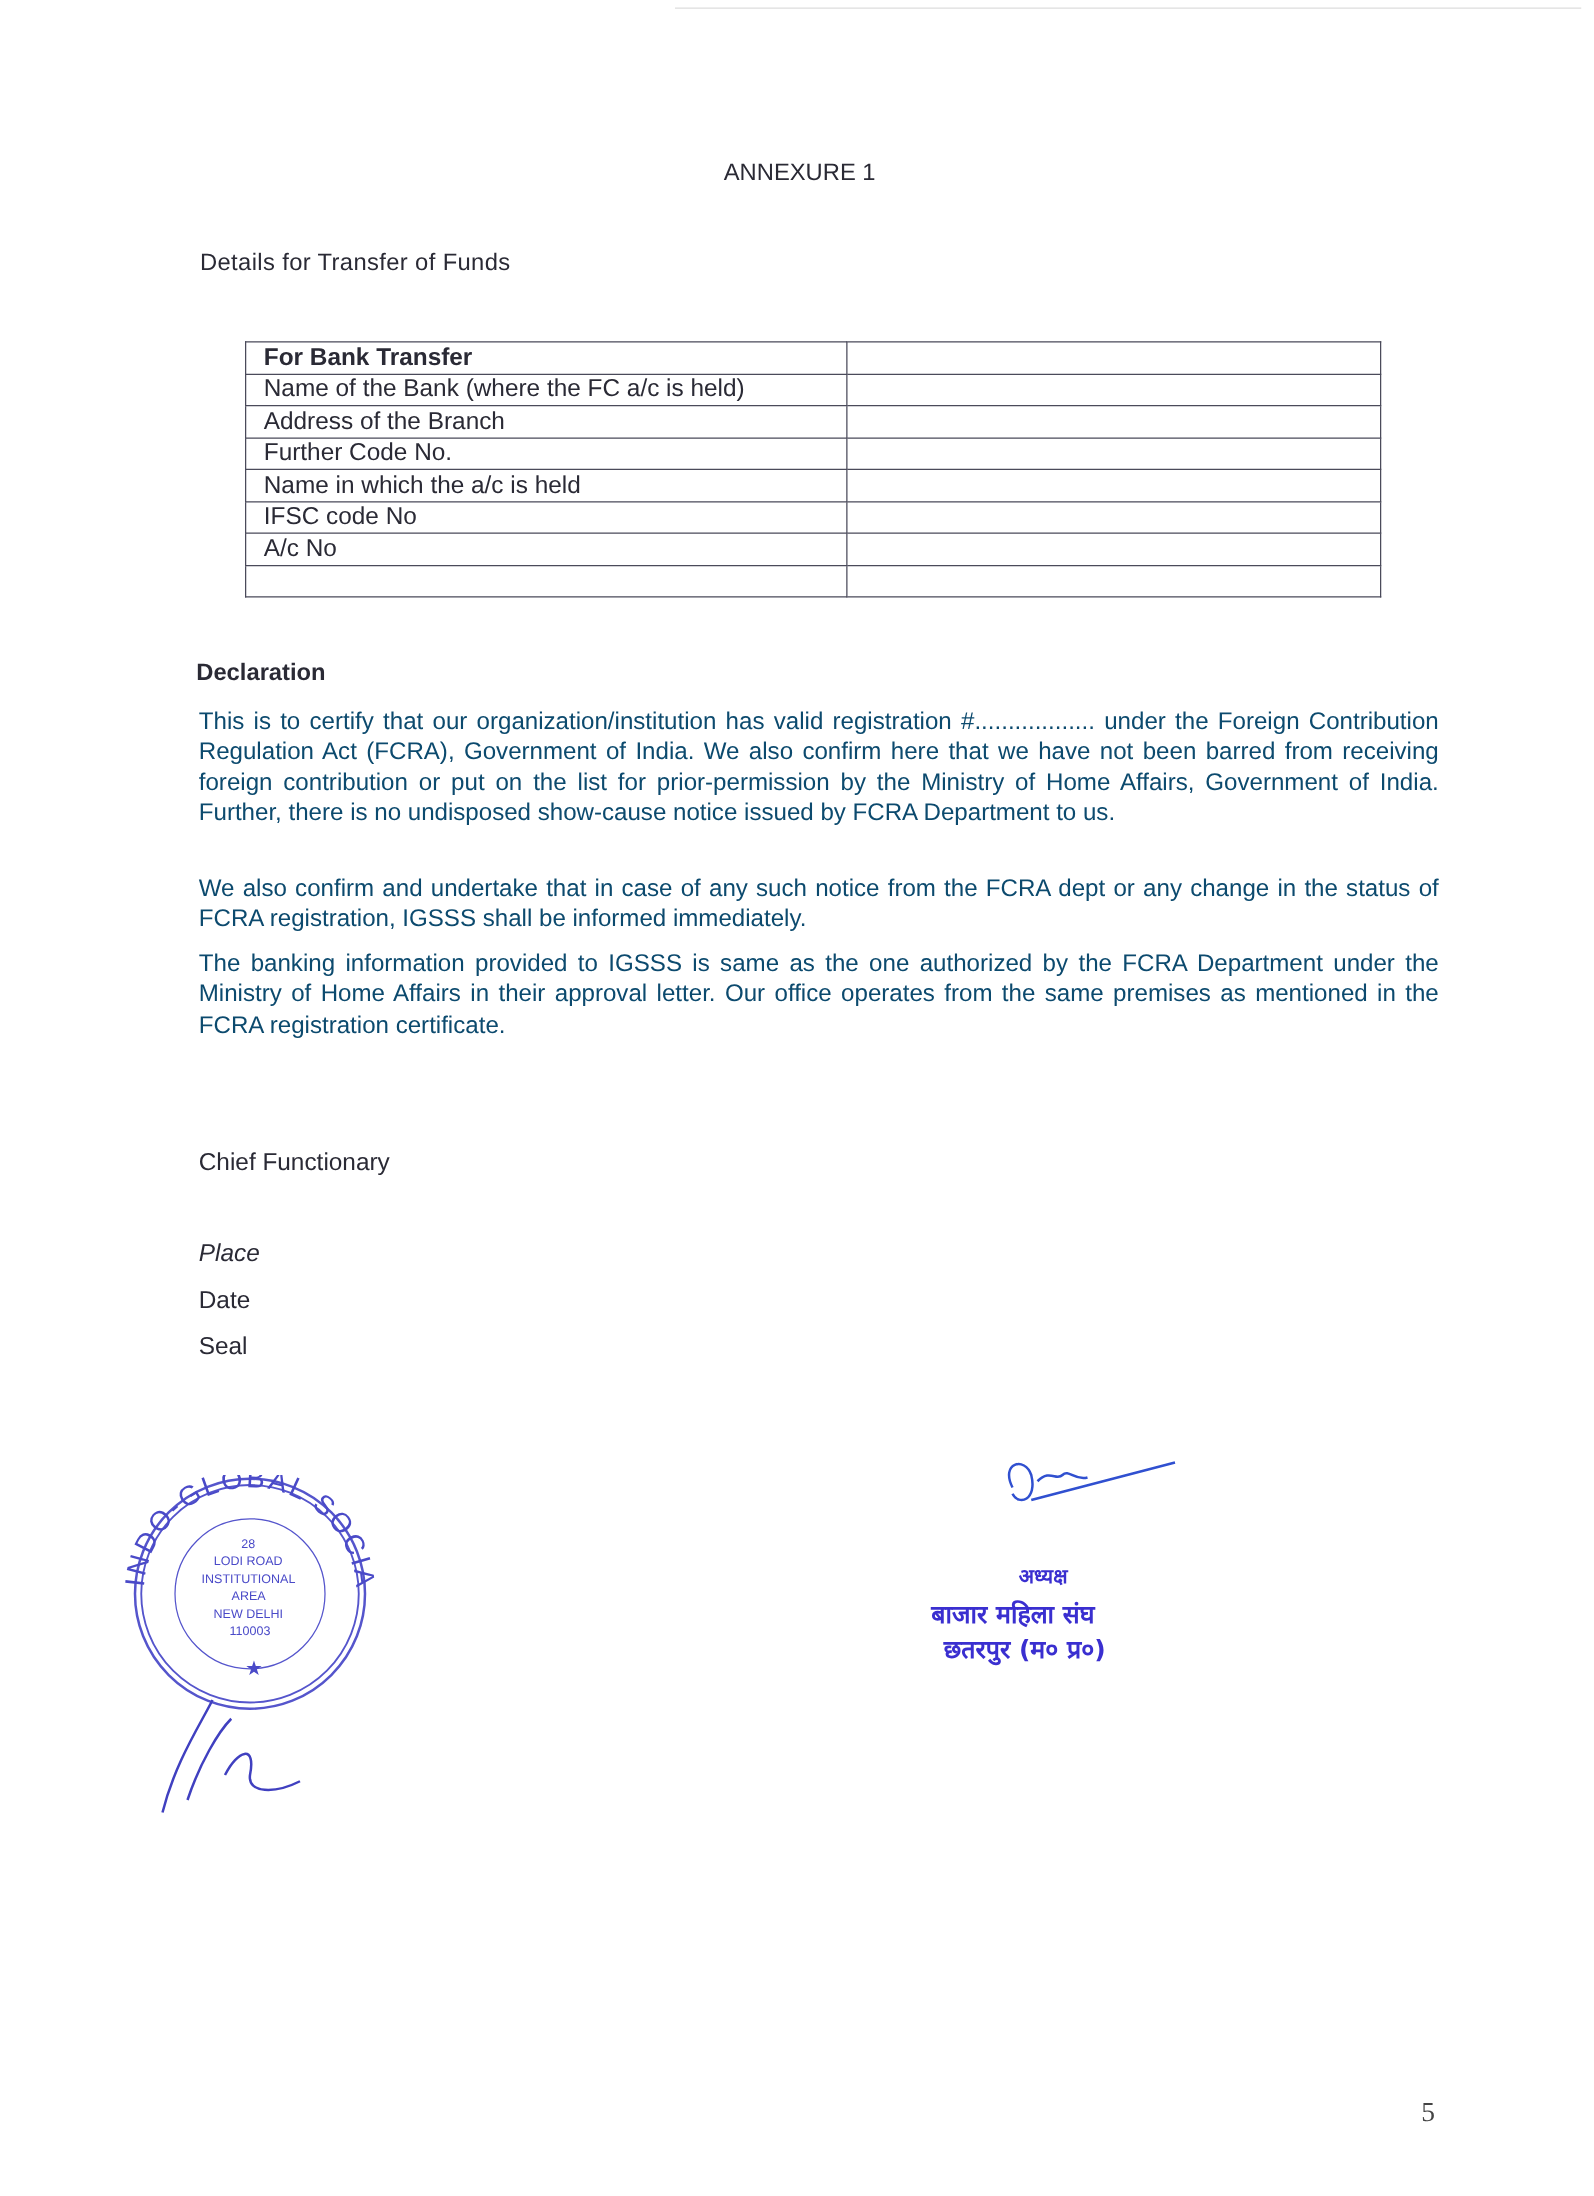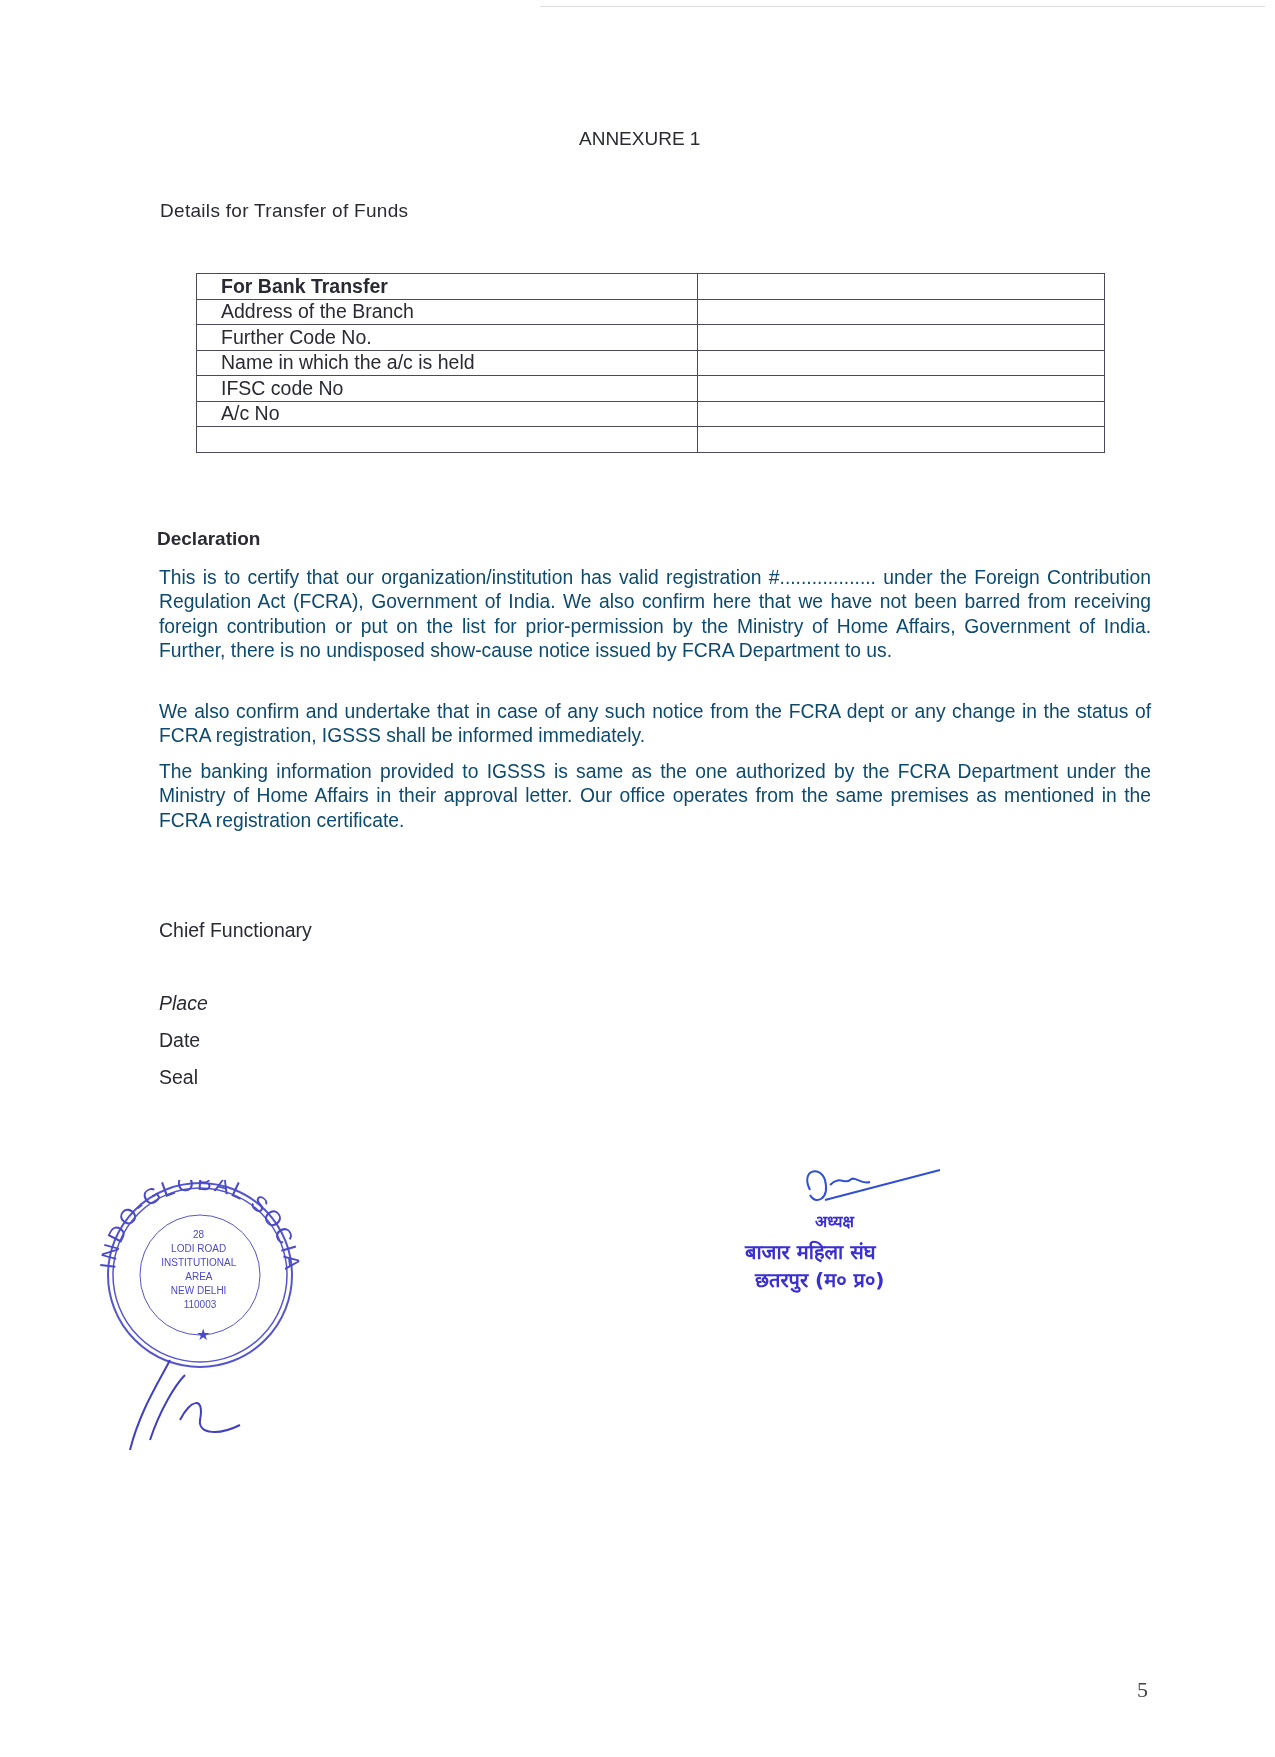--- a/index.html
+++ b/index.html
@@ -2,52 +2,56 @@
 <html><head>
 <meta charset="utf-8">
 <style>
   html,body{margin:0;padding:0;background:#fff;}
   body{width:1275px;height:1757px;position:relative;overflow:hidden;font-family:"Liberation Sans",sans-serif;color:#2a2a35;}
   .topline{position:absolute;top:6px;left:540px;width:725px;height:1px;background:#ddd;}
   .title{position:absolute;top:128px;left:0;width:1275px;text-align:center;font-size:19px;padding-left:0;}
   .title span{position:absolute;left:579px;}
   .subtitle{position:absolute;top:200px;left:160px;font-size:19px;letter-spacing:0.3px;}
   table.bank{position:absolute;top:273px;left:196px;width:909px;border-collapse:collapse;font-size:19.5px;}
-  table.bank td{border:1.3px solid #4a4a5a;height:24.5px;padding:0 24px;line-height:23px;}
+  table.bank td{border:1.3px solid #4a4a5a;height:24.5px;padding:0 14px;line-height:23px;}
   table.bank td.lbl{width:452px;}
   table.bank tr.head td.lbl{font-weight:bold;}
   .declh{position:absolute;top:528px;left:157px;font-size:19px;font-weight:bold;}
   .para{position:absolute;left:159px;width:992px;font-size:19.3px;line-height:24.4px;text-align:justify;color:#0c4a6e;}
   .p1{top:566px;}
   .p2{top:700px;}
   .p3{top:760px;}
   .sig{position:absolute;left:159px;font-size:19.5px;}
   .cf{top:919px;}
   .place{top:992px;font-style:italic;}
   .date{top:1029px;}
   .seal{top:1066px;}
   .stamp{position:absolute;left:90px;top:1180px;}
   .stamp2{position:absolute;left:730px;top:1160px;}
   .pagenum{position:absolute;left:1137px;top:1677px;font-family:"Liberation Serif",serif;font-size:22px;color:#444;}
-  .hindi{position:absolute;color:#3a2fd0;font-weight:bold;font-size:20px;font-family:"DejaVu Sans",sans-serif;}
+  .hindi{position:absolute;color:#3a2fd0;font-weight:bold;font-size:20px;font-family:"DejaVu Sans",sans-serif;margin-top:39px;}
 </style>
 </head>
 <body>
 
 <div class="topline"></div>
 
 <div class="title">
     <span>ANNEXURE 1</span>
   </div>
 <div class="subtitle">Details for Transfer of Funds</div>
 
 <table class="bank">
   <tbody>
       <tr class="head">
         <td class="lbl">For Bank Transfer</td>
+        <td></td>
+      </tr>
+  <tr>
+        <td class="lbl">Name of the Bank (where the FC a/c is held)</td>
         <td></td>
       </tr>
   <tr>
         <td class="lbl">Address of the Branch</td>
         <td></td>
       </tr>
   <tr>
         <td class="lbl">Further Code No.</td>
         <td></td>
       </tr>

